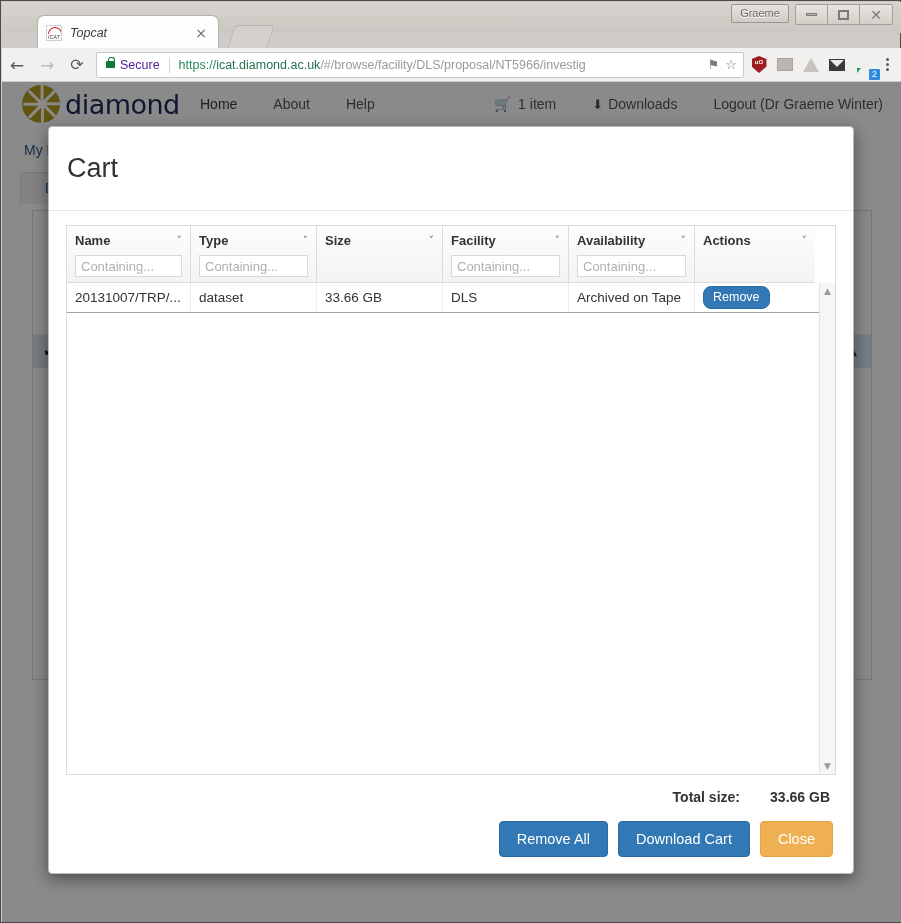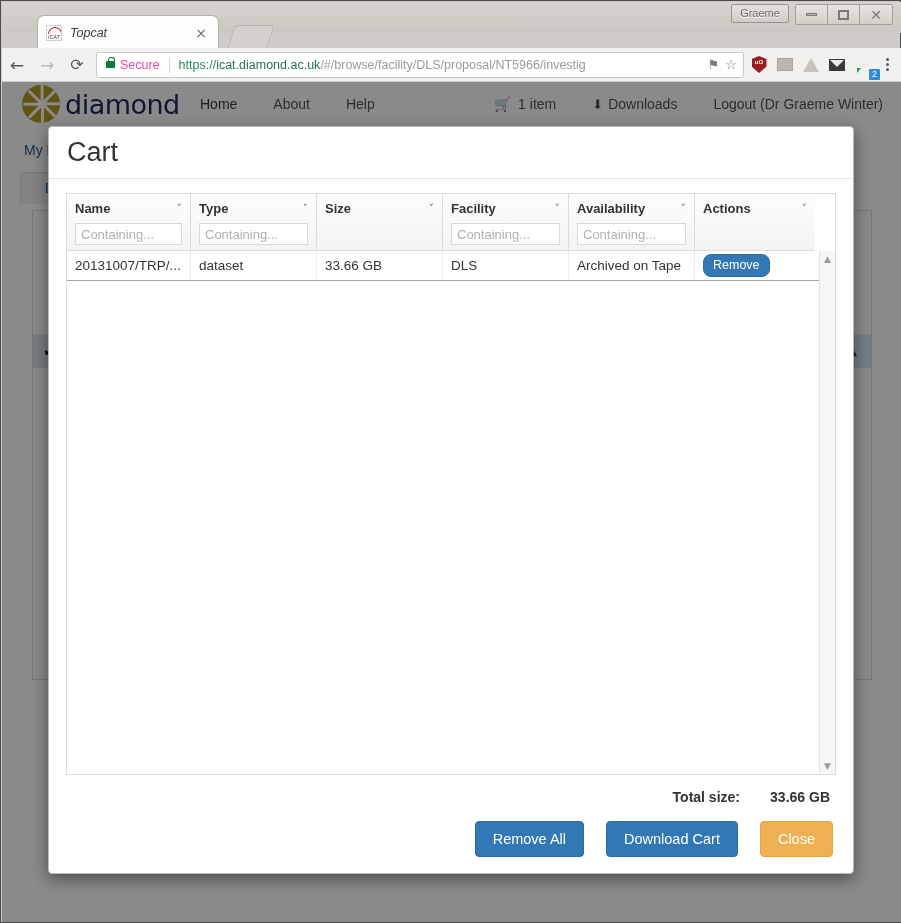--- a/index.html
+++ b/index.html
@@ -152,21 +152,21 @@
     flex: 0 0 auto;
   }
   .lock::before {
     content: "";
     position: absolute; left: 2px; top: -4px;
     width: 5px; height: 5px;
     border: 1.6px solid #0a7a3d;
     border-bottom: none;
     border-radius: 3px 3px 0 0;
   }
-  .secure-lbl { font-size: 12.5px; color: #ec4899; margin-right: 9px; white-space: nowrap; }
+  .secure-lbl { font-size: 12.5px; color: #4c1d95; margin-right: 9px; white-space: nowrap; }
   .omni-sep { width: 1px; height: 16px; background: #d5d3d0; margin-right: 9px; flex: 0 0 auto; }
   .url { font-size: 12.5px; color: #9a9a9a; white-space: nowrap; overflow: hidden; flex: 1 1 auto; }
   .url .host { color: #2b6f4e; }
   .url .scheme { color: #2b8a5c; }
   .omni-icon { margin-left: 6px; color: #7b7b7b; font-size: 13px; flex: 0 0 auto; font-family: "DejaVu Sans", sans-serif;}
   .ext-row { display: flex; align-items: center; gap: 8px; padding-right: 8px; }
   .ext {
     width: 18px; height: 18px;
     display: flex; align-items: center; justify-content: center;
     position: relative;
@@ -273,21 +273,21 @@
     position: absolute;
     left: 47px; top: 125px;
     width: 806px; height: 748px;
     background: #fff;
     border: 1px solid #b9b9b9;
     border-radius: 4px;
     box-shadow: 0 5px 16px rgba(0,0,0,0.45);
     display: flex; flex-direction: column;
   }
   .modal-head {
-    height: 52px;
+    height: 84px;
     border-bottom: 1px solid #e5e5e5;
     display: flex; align-items: center;
     padding: 0 18px;
     flex: 0 0 auto;
   }
   .modal-title { font-size: 27px; color: #333; font-weight: normal; }
   .modal-body { flex: 1 1 auto; padding: 14px 17px 0 17px; min-height: 0; }
 
   .grid {
     width: 100%; height: 100%;
@@ -358,21 +358,21 @@
     flex: 0 0 auto;
     padding: 0 18px 16px 18px;
   }
   .total-line {
     display: flex; justify-content: flex-end; align-items: baseline;
     gap: 18px;
     padding: 14px 5px 16px 0;
   }
   .total-lbl { font-size: 14px; font-weight: bold; color: #333; }
   .total-val { font-size: 14px; font-weight: bold; color: #333; min-width: 72px; text-align: right;}
-  .btn-row { display: flex; justify-content: flex-end; gap: 22px; padding-right: 2px; }
+  .btn-row { display: flex; justify-content: flex-end; gap: 10px; padding-right: 2px; }
   .btn {
     font-size: 14.5px; color: #fff;
     padding: 8px 17px;
     border-radius: 4px;
     border: 1px solid transparent;
     font-family: "Liberation Sans", sans-serif;
     line-height: 1.25;
   }
   .btn-primary { background: #3178b4; border-color: #2b6aa1; }
   .btn-warn { background: #efb054; border-color: #e5a440; }

